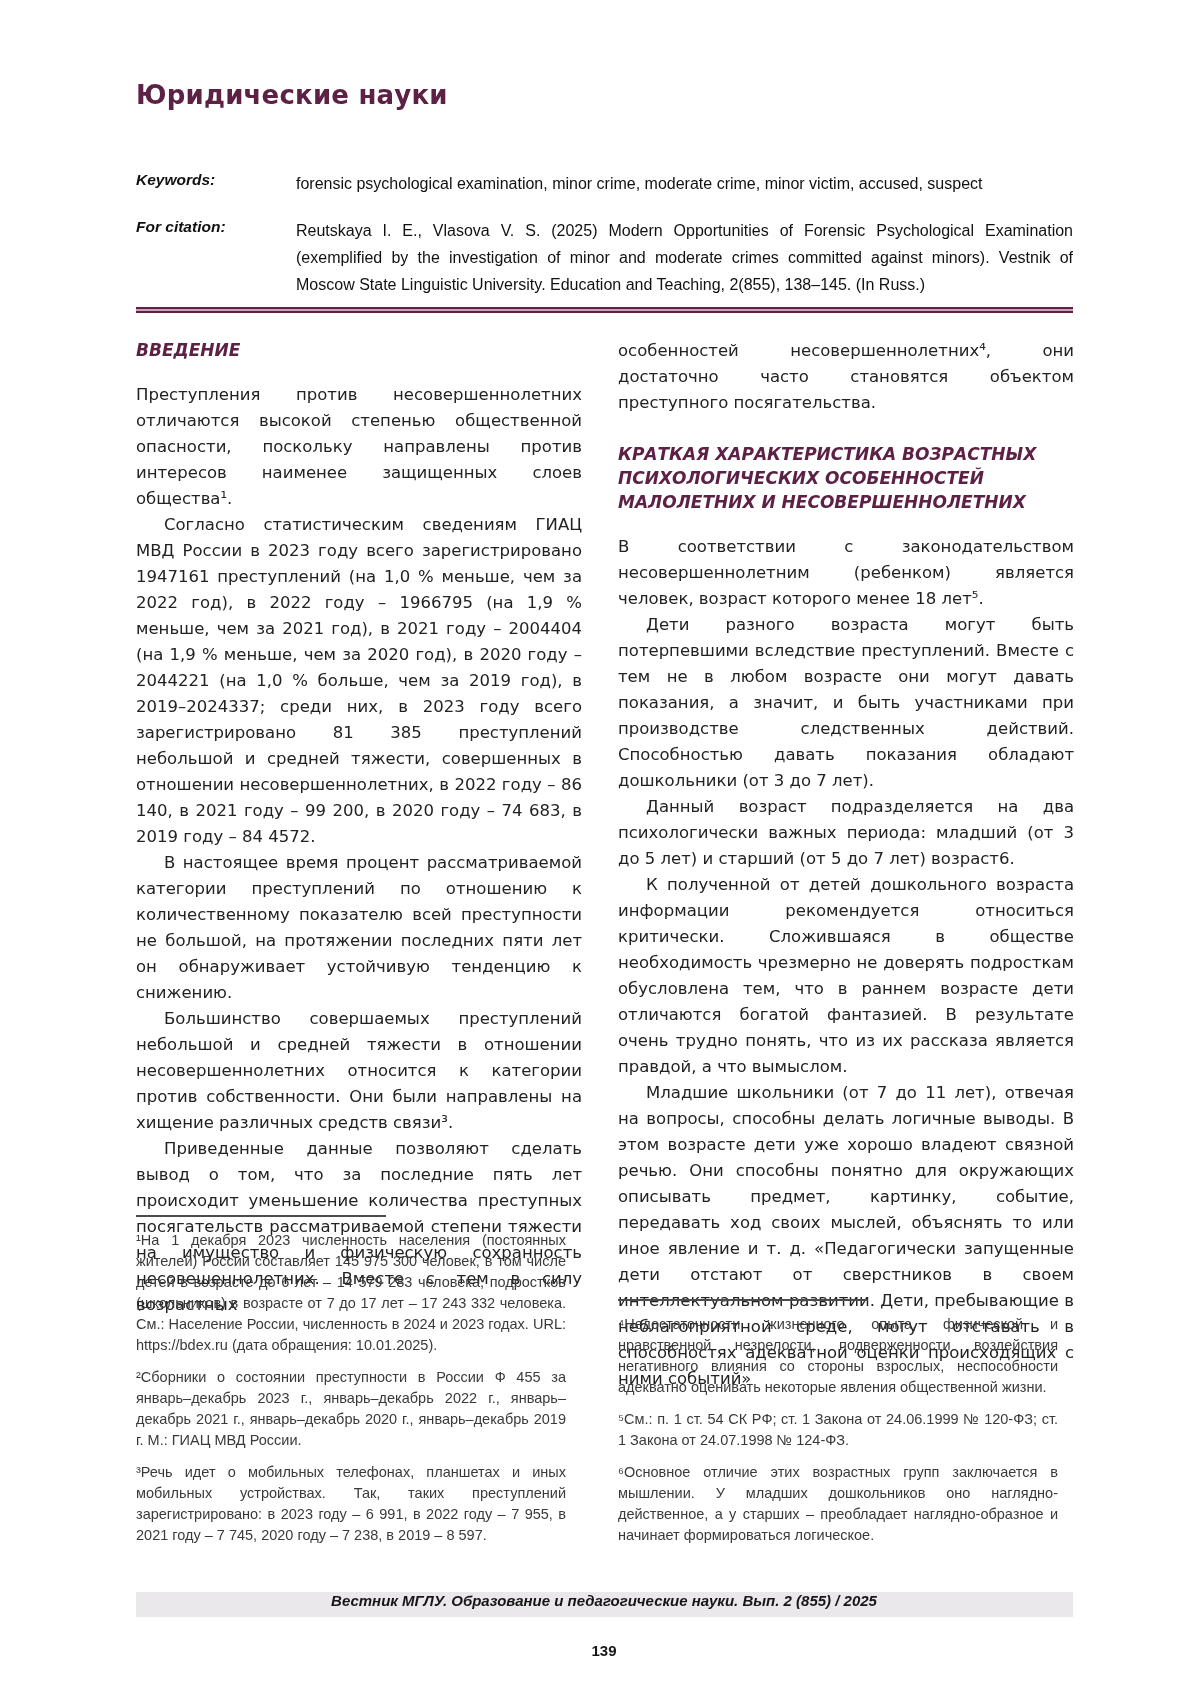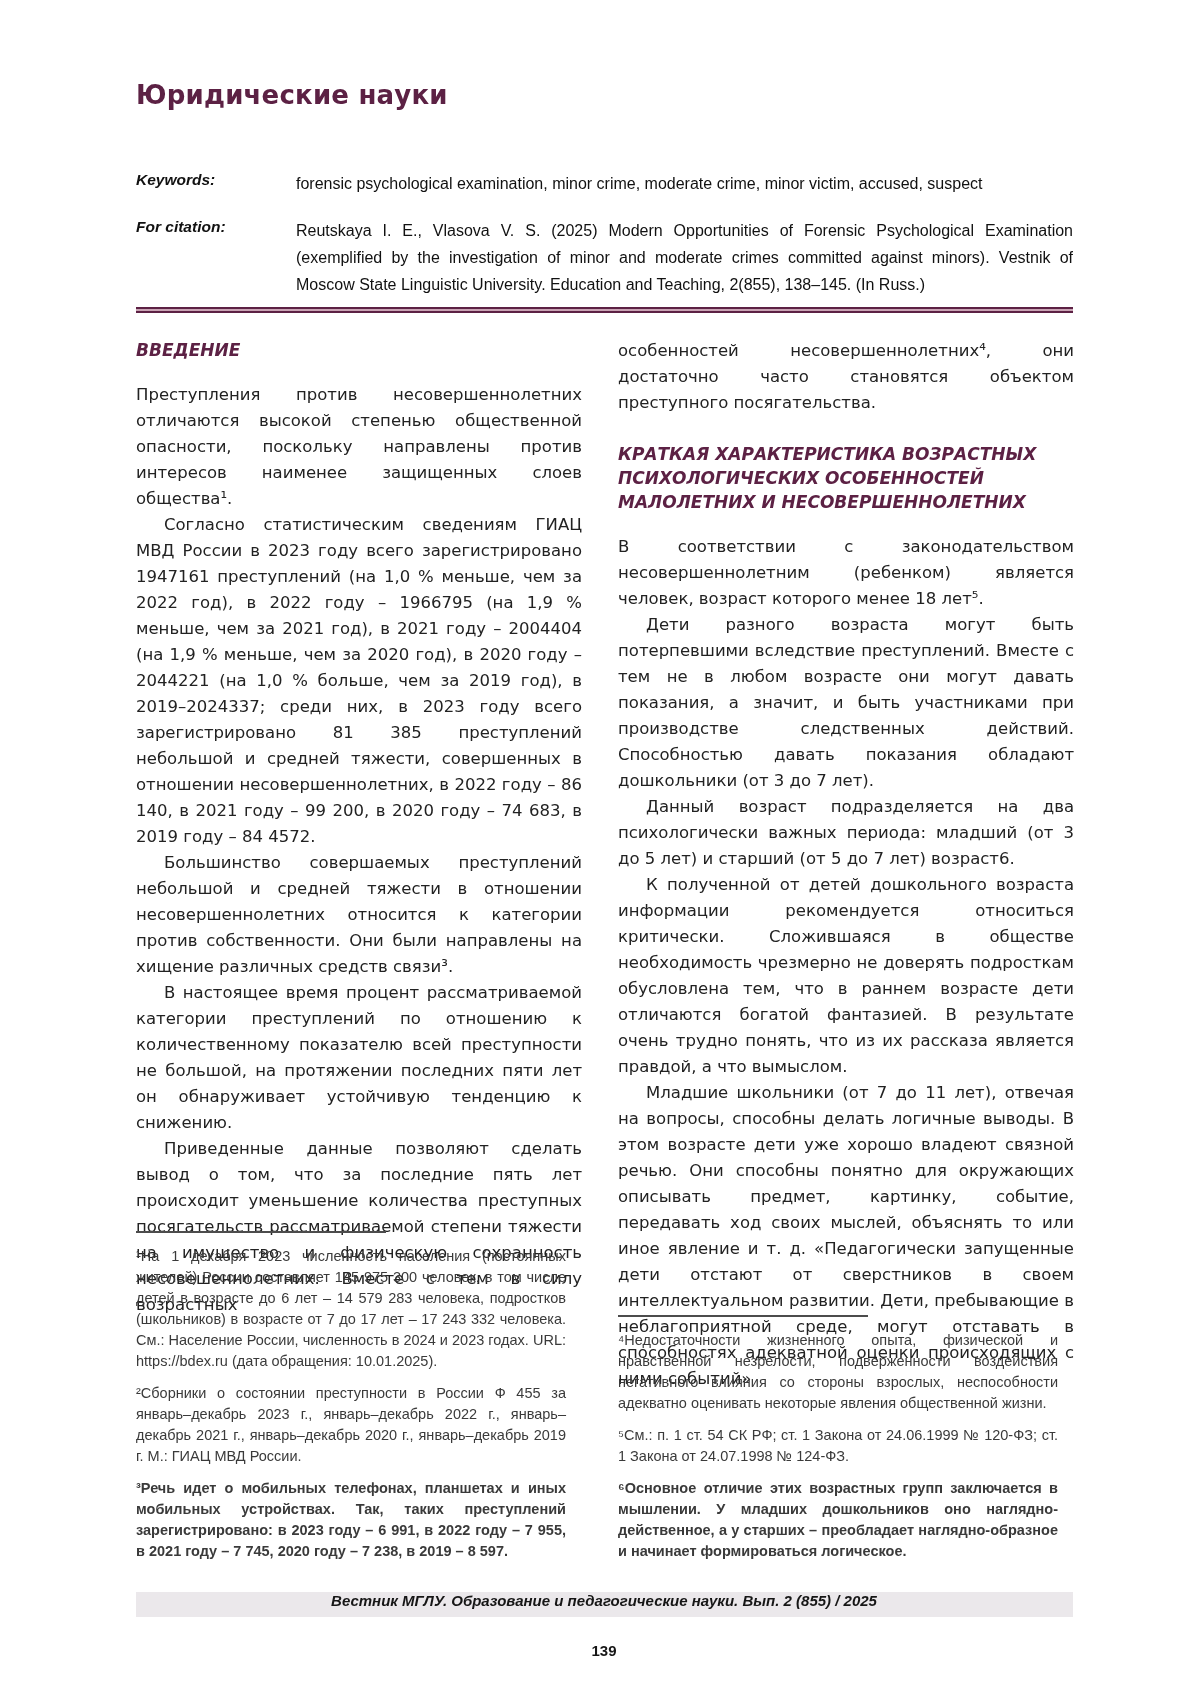--- a/index.html
+++ b/index.html
@@ -61,21 +61,21 @@
   .body-p.ind{text-indent:28px;}
   
   .footnotes{
     position:absolute;bottom:4px;left:0;right:16px;
     font-family:"Liberation Sans", sans-serif;
     font-size:14.5px;line-height:21px;color:var(--footnote-text);
     text-align:justify;
   }
   .fn-sep{width:250px;border-top:2px solid #4c4c4c;margin-bottom:13px;}
   .footnotes p{margin-bottom:11px;}
-  .footnotes p:last-child{margin-bottom:0;font-weight:bold;}
+  .footnotes p:last-child{margin-bottom:16px;}
   
   .footer-bar{
     position:absolute;left:136px;top:1592px;width:937px;height:25px;
     background:var(--footer-bg);
     display:flex;align-items:center;justify-content:space-between;
     padding:0 5px 0 4px;
     font-family:"Liberation Sans", sans-serif;
     font-size:15px;color:#161616;flex-direction:column;
   }
   .footer-journal{font-style:italic;font-weight:bold;}
@@ -98,22 +98,22 @@
       <div class="meta-value">Reutskaya I. E., Vlasova V. S. (2025) Modern Opportunities of Forensic Psychological Examination (exemplified by the investigation of minor and moderate crimes committed against minors). Vestnik of Moscow State Linguistic University. Education and Teaching, 2(855), 138–145. (In Russ.)</div>
     </div>
   </div>
 
   <div class="head-rule"></div>
 
   <div class="col col-left">
     <h2>ВВЕДЕНИЕ</h2>
     <p class="body-p">Преступления против несовершеннолетних отличаются высокой степенью общественной опасности, поскольку направлены против интересов наименее защищенных слоев общества¹.</p>
     <p class="body-p ind">Согласно статистическим сведениям ГИАЦ МВД России в 2023 году всего зарегистрировано 1947161 преступлений (на 1,0 % меньше, чем за 2022 год), в 2022 году – 1966795 (на 1,9 % меньше, чем за 2021 год), в 2021 году – 2004404 (на 1,9 % меньше, чем за 2020 год), в 2020 году – 2044221 (на 1,0 % больше, чем за 2019 год), в 2019–2024337; среди них, в 2023 году всего зарегистрировано 81 385 преступлений небольшой и средней тяжести, совершенных в отношении несовершеннолетних, в 2022 году – 86 140, в 2021 году – 99 200, в 2020 году – 74 683, в 2019 году – 84 4572.</p>
+    <p class="body-p ind">В настоящее время процент рассматриваемой категории преступлений по отношению к количественному показателю всей преступности не большой, на протяжении последних пяти лет он обнаруживает устойчивую тенденцию к снижению.</p>
     <p class="body-p ind">Большинство совершаемых преступлений небольшой и средней тяжести в отношении несовершеннолетних относится к категории против собственности. Они были направлены на хищение различных средств связи³.</p>
-    <p class="body-p ind">В настоящее время процент рассматриваемой категории преступлений по отношению к количественному показателю всей преступности не большой, на протяжении последних пяти лет он обнаруживает устойчивую тенденцию к снижению.</p>
     <p class="body-p ind">Приведенные данные позволяют сделать вывод о том, что за последние пять лет происходит уменьшение количества преступных посягательств рассматриваемой степени тяжести на имущество и физическую сохранность несовешеннолетних. Вместе с тем в силу возрастных</p>
 
     <div class="footnotes">
       <div class="fn-sep"></div>
       <p>¹На 1 декабря 2023 численность населения (постоянных жителей) России составляет 145 975 300 человек, в том числе детей в возрасте до 6 лет – 14 579 283 человека, подростков (школьников) в возрасте от 7 до 17 лет – 17 243 332 человека. См.: Население России, численность в 2024 и 2023 годах. URL: https://bdex.ru (дата обращения: 10.01.2025).</p>
       <p>²Сборники о состоянии преступности в России Ф 455 за январь–декабрь 2023 г., январь–декабрь 2022 г., январь–декабрь 2021 г., январь–декабрь 2020 г., январь–декабрь 2019 г. М.: ГИАЦ МВД России.</p>
       <p>³Речь идет о мобильных телефонах, планшетах и иных мобильных устройствах. Так, таких преступлений зарегистрировано: в 2023 году – 6 991, в 2022 году – 7 955, в 2021 году – 7 745, 2020 году – 7 238, в 2019 – 8 597.</p>
     </div>
   </div>
 

